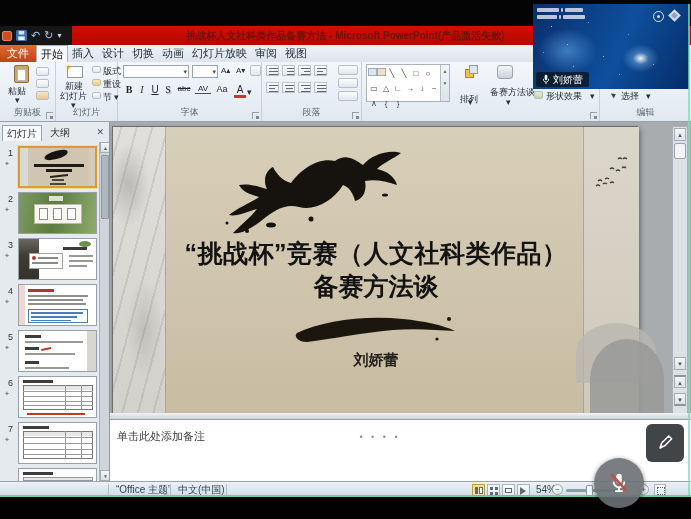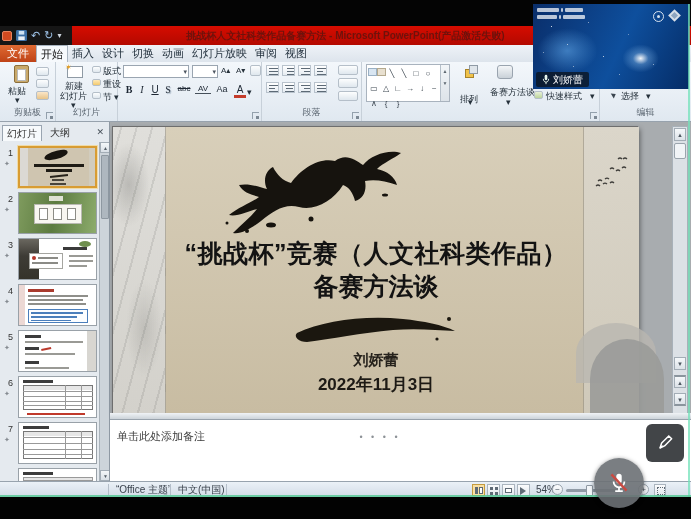--- a/index.html
+++ b/index.html
@@ -232,20 +232,21 @@
       <div class="chip" style="left:132px;top:3px;width:11px;height:11px"></div>
       <div class="fbtn" style="left:5px;font-weight:bold;font-family:'Liberation Serif',serif">B</div>
       <div class="fbtn" style="left:18px;font-style:italic;font-family:'Liberation Serif',serif">I</div>
       <div class="fbtn" style="left:31px;text-decoration:underline">U</div>
       <div class="fbtn" style="left:44px;font-family:'Liberation Serif',serif;text-shadow:1px 1px 1px #9ab">S</div>
       <div class="fbtn" style="left:57px;width:18px;font-size:8px;text-decoration:line-through">abc</div>
       <div class="fbtn" style="left:77px;width:16px;font-size:8px;border-bottom:1px solid #46505a">AV</div>
       <div class="fbtn" style="left:96px;width:16px;font-size:9px">Aa</div>
       <div class="fbtn" style="left:116px;border-bottom:3px solid #c33b2a">A</div>
       <div class="icotxt caret" style="left:129px;top:25px">▾</div>
+      <div class="glabel">字体</div>
       <div class="dlg"></div>
     </div>
 
     <div class="rgroup" id="g-para">
       <div class="pchip" style="left:4px;top:3px">
           <span class="ln" style="left:2px;top:2px;width:9px"></span>
           <span class="ln" style="left:2px;top:5px;width:9px"></span>
           <span class="ln" style="left:2px;top:8px;width:9px"></span>
         </div>
       <div class="pchip" style="left:20px;top:3px">
@@ -310,21 +311,21 @@
           <div id="arr1"></div>
           <div id="arr2"></div>
         </div>
       <div class="icotxt" style="left:98px;top:31px">排列</div>
       <div class="icotxt caret" style="left:106px;top:35px">▾</div>
       <div class="abs" id="qsicon"></div>
       <div class="icotxt" style="left:128px;top:24px">备赛方法谈</div>
       <div class="icotxt caret" style="left:144px;top:35px">▾</div>
       <div class="abs" style="left:172px;top:28px">
         <span class="chip" style="left:0;top:1px;width:9px;height:8px;background:linear-gradient(#e8f0d8,#bcd49a)"></span>
-        <span class="icotxt" style="left:12px;top:0">快速样式</span>
+        <span class="icotxt" style="left:12px;top:0">形状效果</span>
         <span class="icotxt caret" style="left:56px;top:1px">▾</span>
       </div>
       <div class="dlg"></div>
     </div>
 
     <div class="rgroup" id="g-edit">
       <div class="abs" style="left:12px;top:29px">
         <span id="selarrow"></span>
         <span class="icotxt" style="left:9px;top:-1px">选择</span>
         <span class="icotxt caret" style="left:34px;top:0">▾</span>
@@ -470,21 +471,20 @@
         <ellipse cx="172" cy="56" rx="3" ry="1.5" fill="#16130e"></ellipse>
       </svg>
       <div class="abs" id="slidetitle1">“挑战杯”竞赛（人文社科类作品）</div>
       <div class="abs" id="slidetitle2">备赛方法谈</div>
       <svg class="abs" style="left:178px;top:184px" width="170" height="36" viewBox="0 0 170 36">
         <path fill="#1b170f" d="M6 22 C32 10 72 4 112 8 C132 10 152 14 164 20 C146 19 124 17 102 19 C70 22 40 28 16 31 C8 31 2 26 6 22 Z"></path>
         <circle cx="158" cy="8" r="2" fill="#1b170f"></circle>
         <circle cx="146" cy="28" r="1.6" fill="#1b170f"></circle>
       </svg>
       <div class="abs" id="slideauthor">刘娇蕾</div>
-      <div class="abs" id="slidedate">2022年11月3日</div>
     </div>
 
     <div class="abs" id="vscroll">
       <div class="vbtn" style="top:1px">▲</div>
       <div id="vthumb"></div>
       <div class="vbtn" style="top:230px">▼</div>
       <div class="vbtn" style="top:248px;border-top:2px solid #8a949d">▲</div>
       <div class="vbtn" style="top:266px;border-bottom:2px solid #8a949d">▼</div>
     </div>
 

